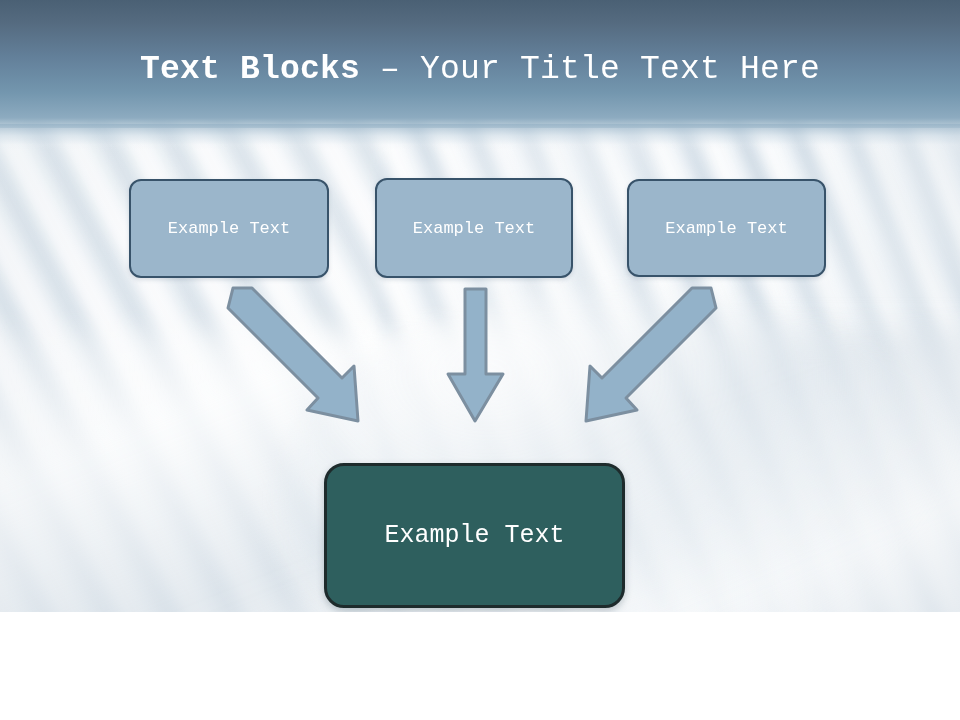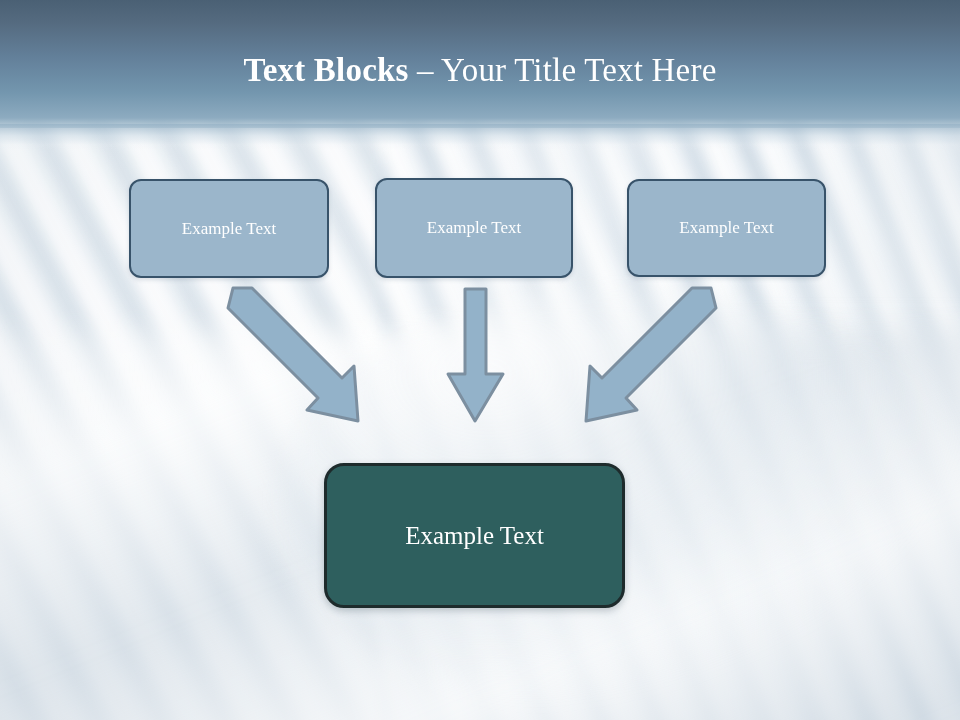--- a/index.html
+++ b/index.html
@@ -3,23 +3,23 @@
 <meta charset="utf-8">
 <style>
   html, body {
     margin: 0;
     padding: 0;
     background: #ffffff;
   }
   #slide {
     position: relative;
     width: 960px;
-    height: 720px;
+    height: 612px;
     overflow: hidden;
-    font-family: Liberation Serif, serif;
+    font-family: Liberation Mono, monospace;
     background: #e9eef2;
   }
 
   
   .bg-base {
     position: absolute;
     left: 0; top: 0;
     width: 960px; height: 720px;
     background:
       linear-gradient(160deg, #eef2f5 0%, #e4eaef 40%, #dfe5ea 70%, #e7ecef 100%);

